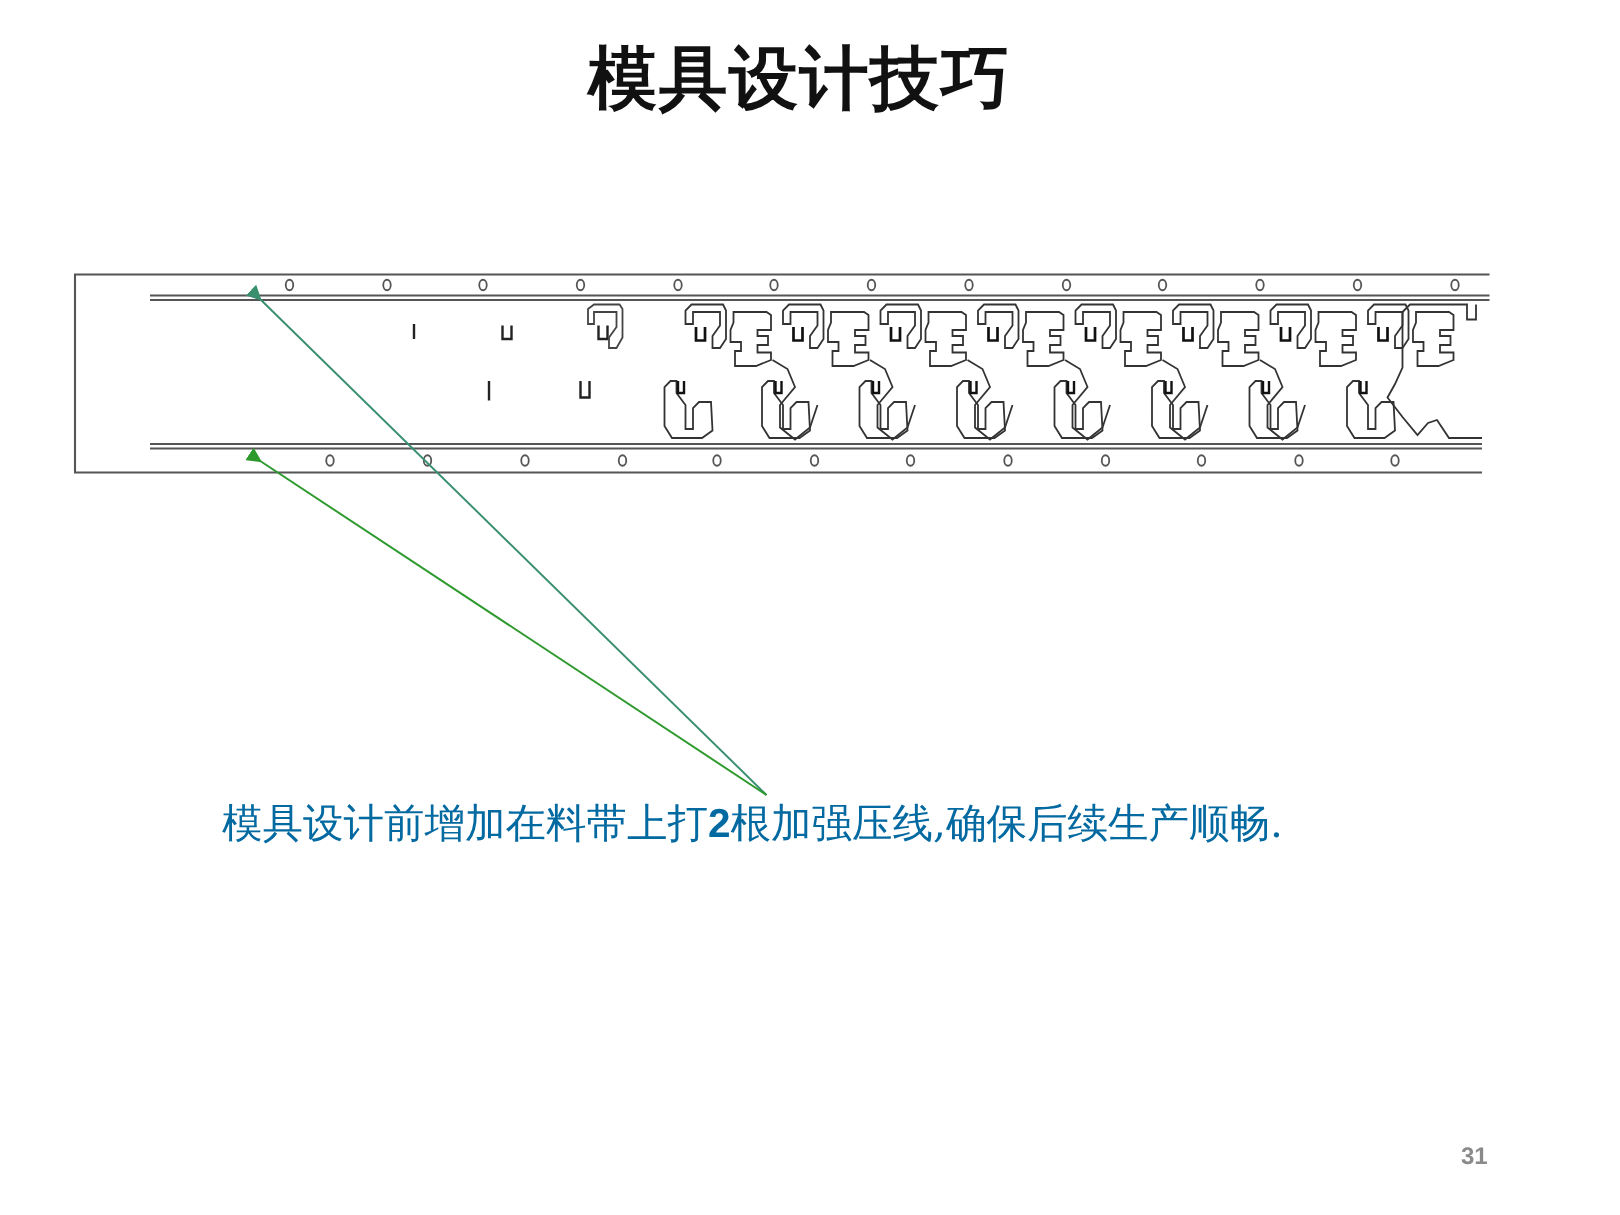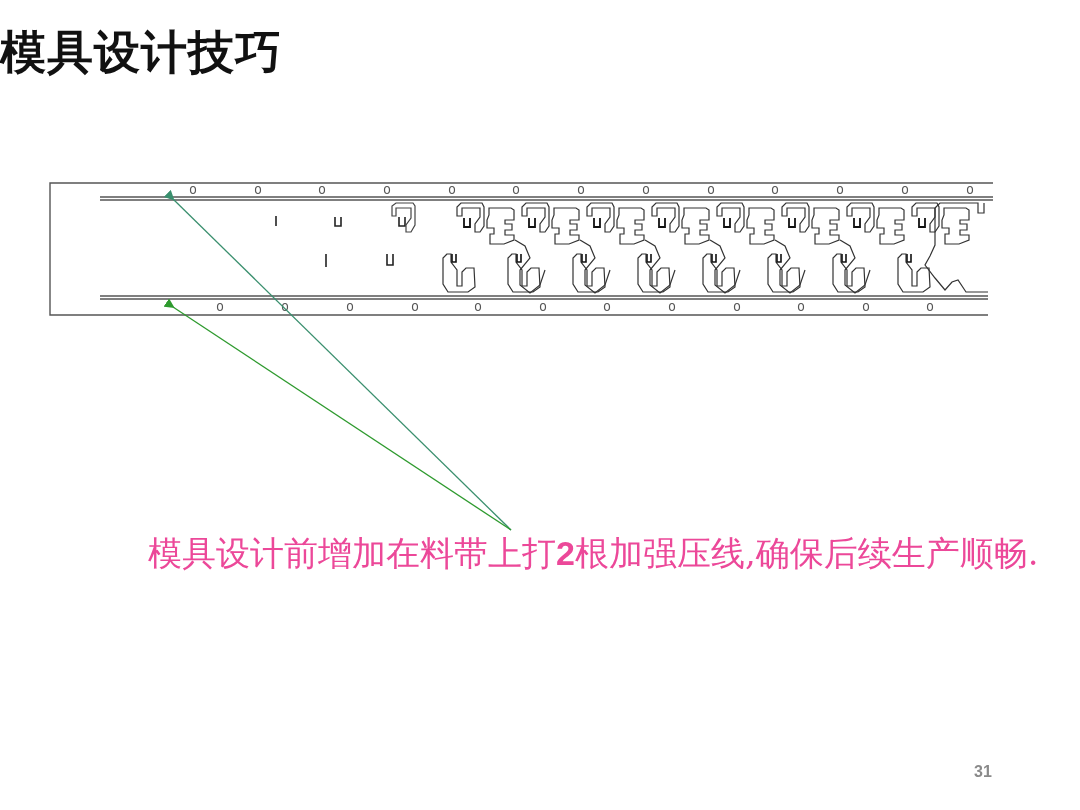--- a/index.html
+++ b/index.html
@@ -3,30 +3,30 @@
   <meta charset="utf-8">
   <style>
     html, body { margin: 0; padding: 0; }
     body {
       width: 1080px; height: 810px; background: #ffffff;
       position: relative; overflow: hidden;
       font-family: "DejaVu Sans", sans-serif;
     }
     .title {
       position: absolute; left: 0; top: 22px; width: 1066px;
-      text-align: left; font-size: 46px; font-weight: bold;
+      text-align: center; font-size: 46px; font-weight: bold;
       color: #111111; letter-spacing: 1px;
       font-family: "DejaVu Sans", sans-serif;
     }
     .drawing {
       position: absolute; left: 0; top: 0; width: 1080px; height: 810px;
     }
     .caption {
       position: absolute; left: 148px; top: 531px;
-      font-size: 34px; color: #ec4899;
+      font-size: 27px; color: #0369a1;
       font-family: "DejaVu Serif", serif;
       white-space: nowrap;
     }
     .caption .num { font-family: "Liberation Sans", sans-serif; font-weight: bold; }
     .page-number {
       position: absolute; left: 974px; top: 763px;
       font-size: 16px; color: #8a8a8a;
       font-family: "Liberation Sans", sans-serif;
       font-weight: bold;
     }

